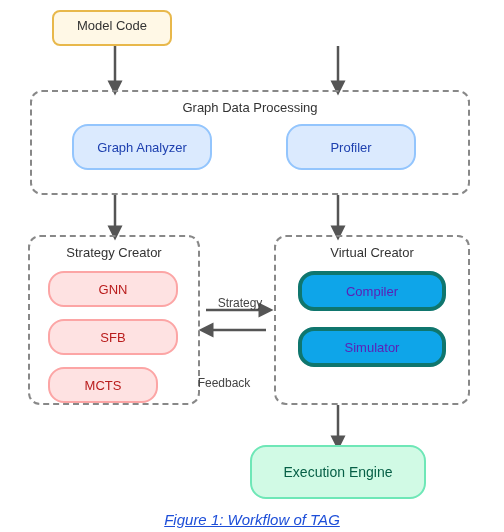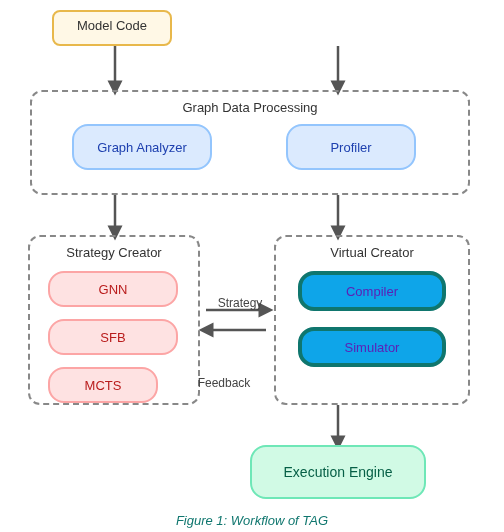--- a/index.html
+++ b/index.html
@@ -101,24 +101,25 @@
       color: #444;
       text-align: center;
     }
 
     
     .caption {
       position: absolute;
       bottom: 4px;
       left: 50%;
       transform: translateX(-50%);
-      font-size: 13px;
-      color: #0f766e;
+      font-size: 15px;
+      color: #1d4ed8;
       font-style: italic;
       white-space: nowrap;
+      text-decoration: underline;
     }
   </style>
 </head>
 <body>
 
 <div class="diagram">
 
   <svg class="arrows-svg">
     <defs>
       <marker id="arrowhead" markerWidth="8" markerHeight="8" refX="4" refY="4" orient="auto">

